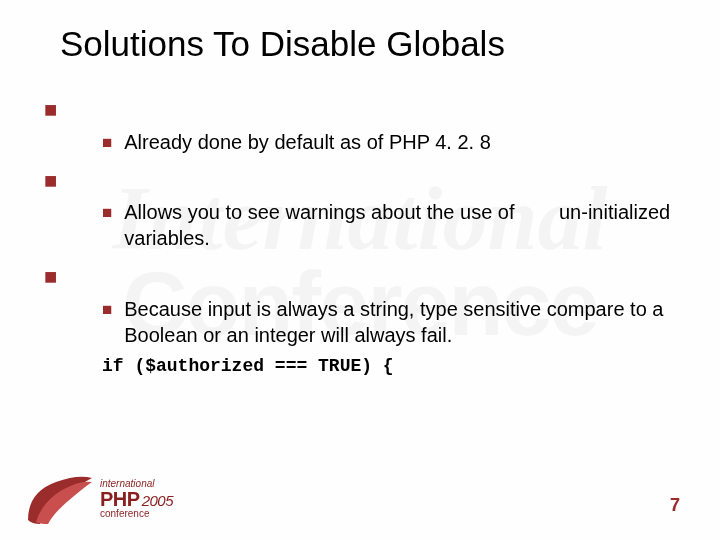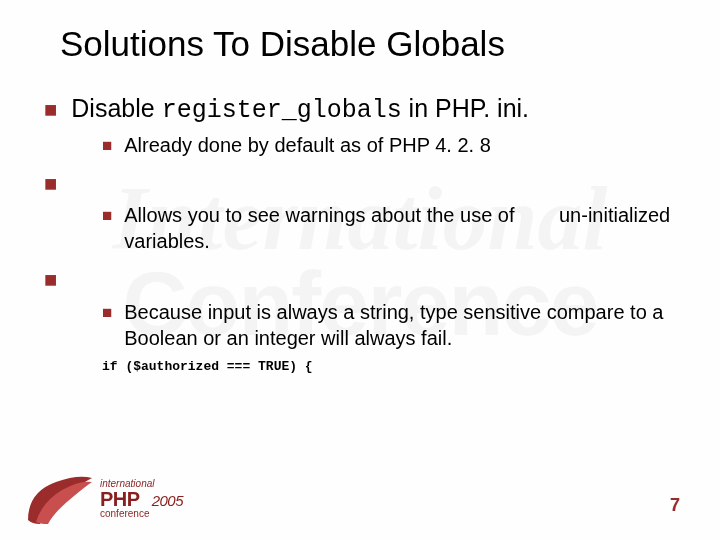--- a/index.html
+++ b/index.html
@@ -55,21 +55,21 @@
   .bullet2 {
     color: #9b2c2c;
     font-size: 17px;
     margin-right: 12px;
     margin-top: 3px;
   }
   .mono { font-family: "Courier New", monospace; }
   .code-block {
     font-family: "Courier New", monospace;
     font-weight: bold;
-    font-size: 13px;
+    font-size: 18px;
     padding-left: 58px;
     margin-top: 4px;
   }
   .footer {
     position: absolute;
     bottom: 0;
     left: 0;
     right: 0;
     height: 80px;
   }
@@ -86,21 +86,21 @@
     position: relative;
   }
   .swoosh svg { width: 68px; height: 54px; }
   .logo-text {
     margin-left: 6px;
     line-height: 1;
     color: #8a1f1f;
   }
   .logo-text .intl { font-size: 10px; font-style: italic; }
   .logo-text .php { font-size: 20px; font-weight: bold; letter-spacing: -0.5px; }
-  .logo-text .php .year { font-weight: normal; font-style: italic; font-size: 15px; margin-left: 12px; }
+  .logo-text .php .year { font-weight: normal; font-style: italic; font-size: 15px; margin-left: 2px; }
   .logo-text .conf { font-size: 10px; }
   .pagenum {
     position: absolute;
     right: 40px;
     bottom: 24px;
     color: #9b2c2c;
     font-size: 18px;
     font-weight: bold;
     text-shadow: 0 0 1px rgba(0,0,0,0.2);
   }
@@ -115,23 +115,20 @@
 </div>
 
 <div class="slide">
   <h1 class="title">Solutions To Disable Globals</h1>
 
   <ul class="lvl1">
 
     <li>
       <div class="row">
         <span class="bullet1">■</span>
-        <span class="txt">
-          <span>Disable </span><span class="mono">register_globals</span><span> in PHP. ini.</span>
-        </span>
       </div>
       <ul class="lvl2">
         <li>
           <span class="bullet2">■</span>
           <span class="txt">Already done by default as of PHP 4. 2. 8</span>
         </li>
       </ul>
     </li>
 
     <li>

